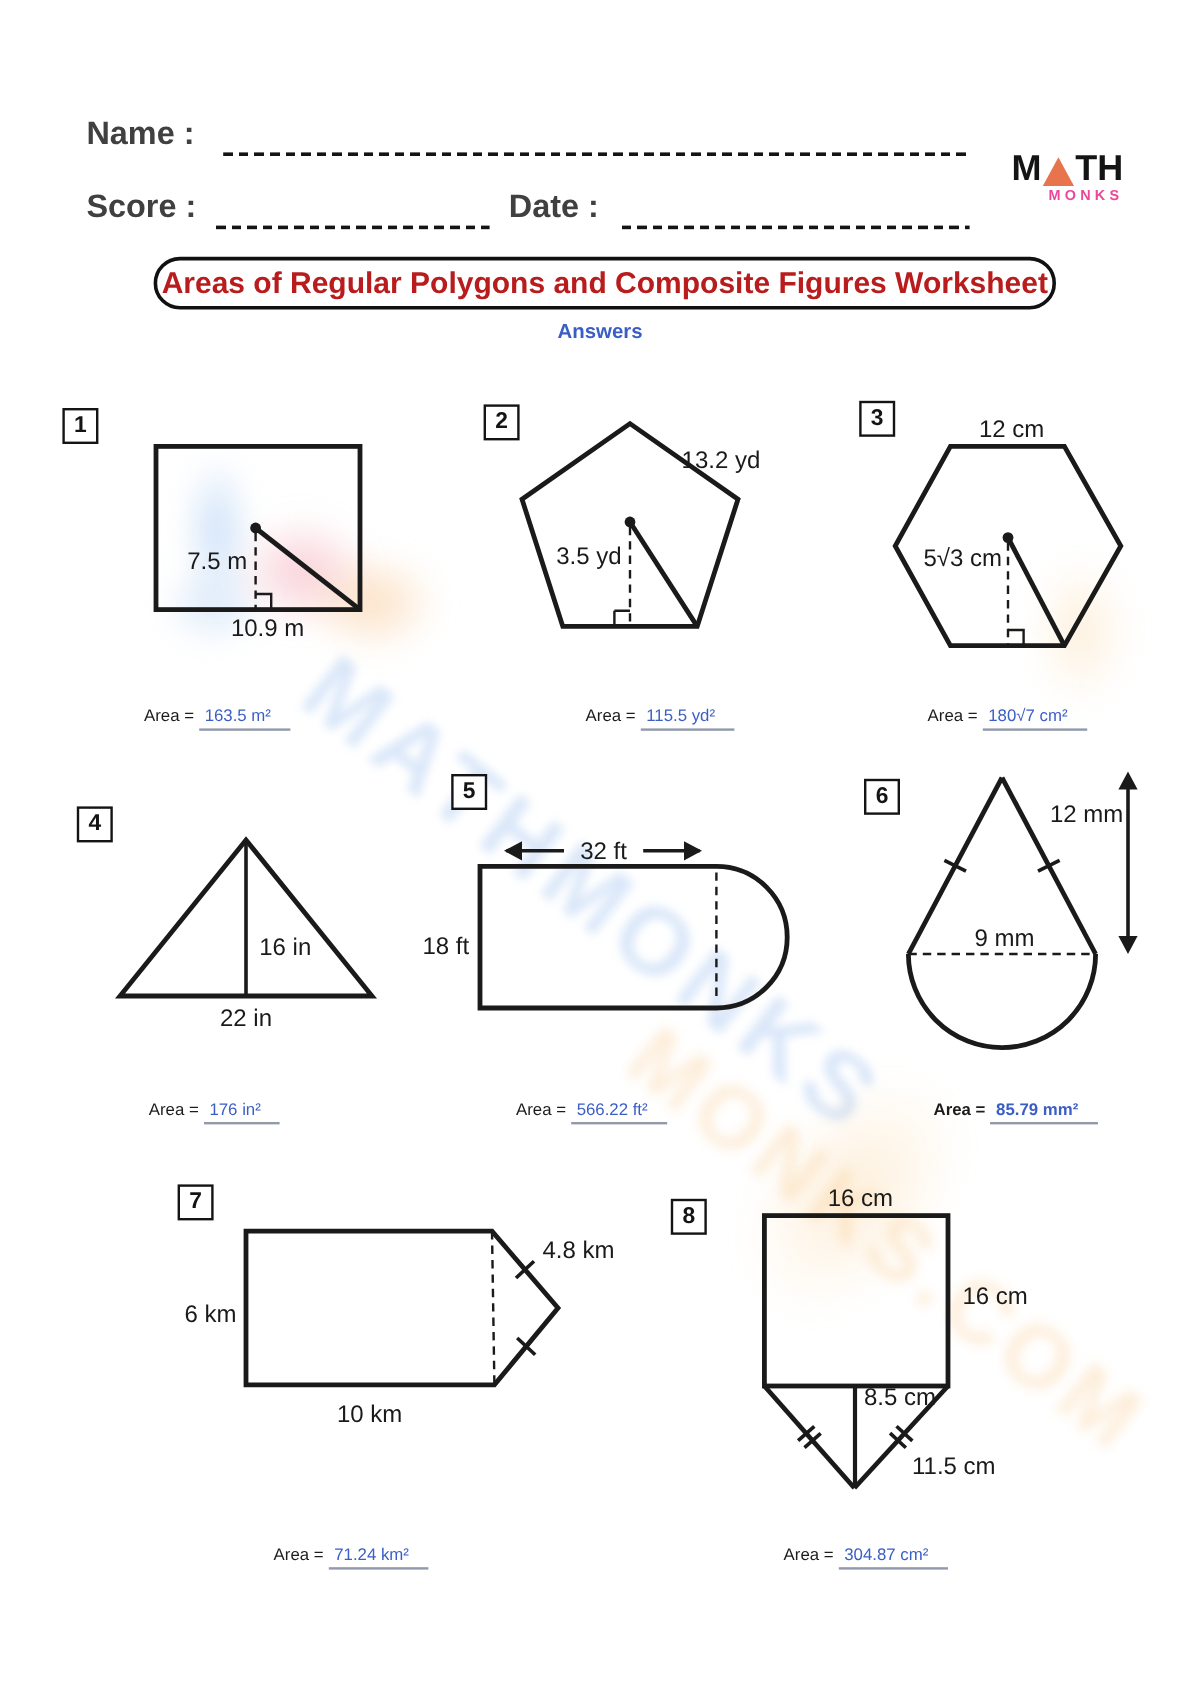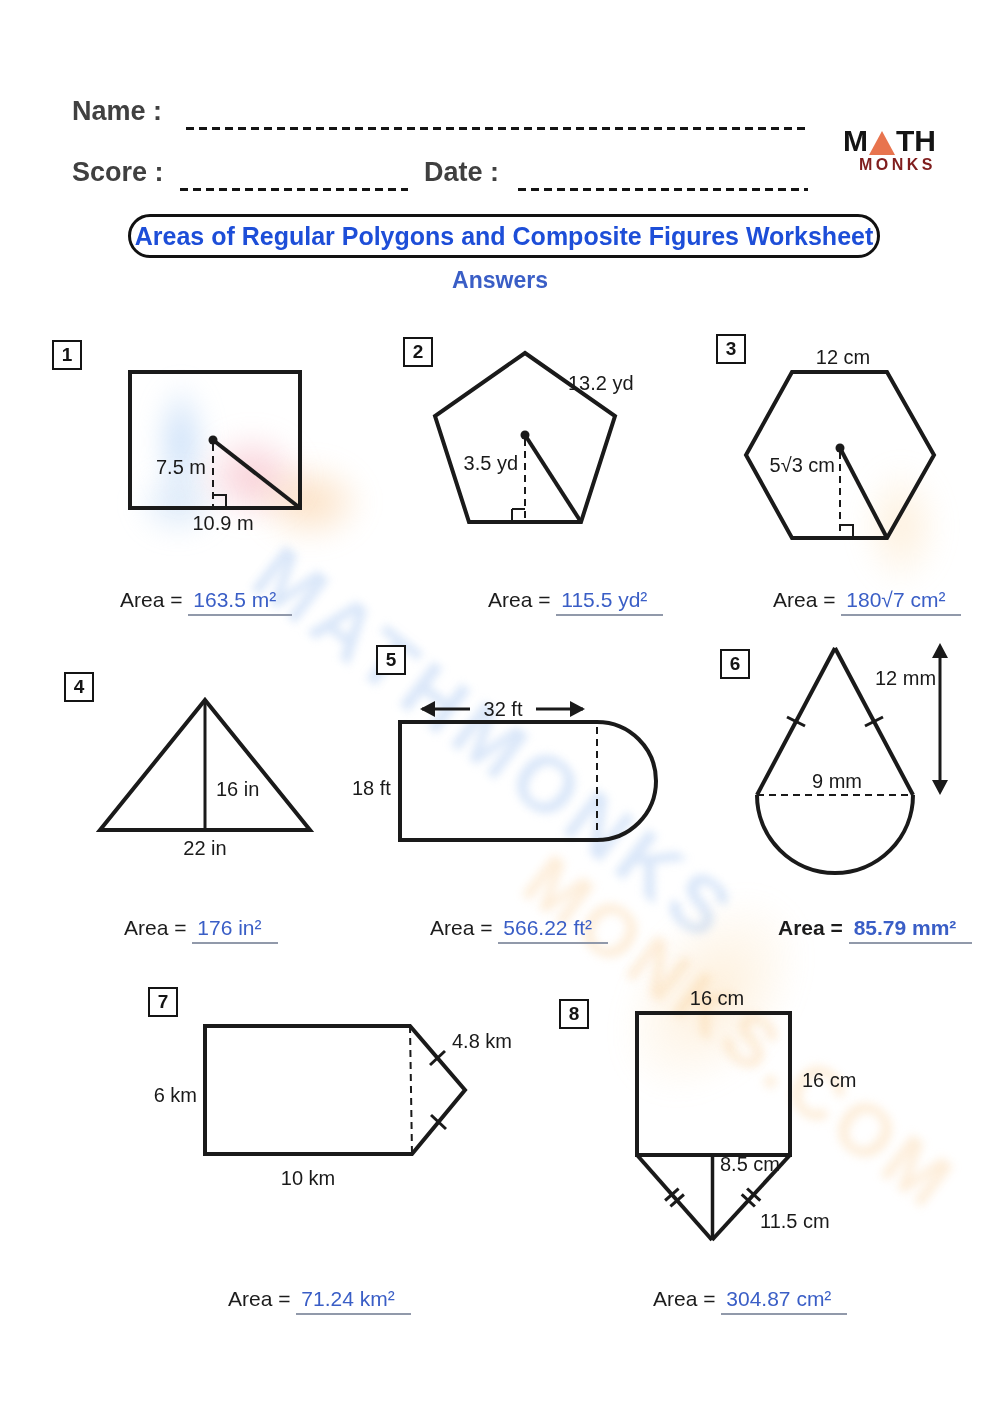--- a/index.html
+++ b/index.html
@@ -21,33 +21,33 @@
   .blob4{left:132px;top:468px;width:92px;height:72px;background:radial-gradient(closest-side,rgba(165,200,240,.4),rgba(165,200,240,0));}
   .blob5{left:636px;top:880px;width:150px;height:230px;background:radial-gradient(closest-side,rgba(250,205,140,.32),rgba(250,205,140,0));transform:rotate(38deg);}
   .blob6{left:858px;top:462px;width:86px;height:128px;background:radial-gradient(closest-side,rgba(250,208,148,.32),rgba(250,208,148,0));}
   
   .hlabel{position:absolute;font-size:27px;font-weight:600;color:#404040;}
   .dashline{position:absolute;height:3px;
     background:repeating-linear-gradient(90deg,#141414 0 8px,transparent 8px 13px);}
   .logo{position:absolute;left:836px;top:126px;width:100px;}
   .logo-top{display:flex;align-items:flex-end;justify-content:flex-end;font-size:30px;line-height:30px;font-weight:700;color:#141414;}
   .logo-tri{display:inline-block;width:0;height:0;border-left:13px solid transparent;border-right:13px solid transparent;border-bottom:24px solid #e8744e;margin:0 1px 1px 1px;}
-  .logo-bottom{font-size:16px;font-weight:700;letter-spacing:3.5px;color:#7f1d1d;text-align:right;margin-top:0px;}
+  .logo-bottom{font-size:12px;font-weight:700;letter-spacing:3.5px;color:#ec4899;text-align:right;margin-top:0px;}
   .title-box{position:absolute;left:128px;top:214px;width:752px;height:44px;
     border:3.5px solid #111;border-radius:26px;display:flex;align-items:center;justify-content:center;
-    font-size:25px;font-weight:600;color:#1d4ed8;box-sizing:border-box;background:transparent;}
+    font-size:25px;font-weight:600;color:#b91c1c;box-sizing:border-box;background:transparent;}
   .answers{position:absolute;left:0;top:267px;width:1000px;text-align:center;
-    font-size:23px;font-weight:600;color:#3a5ec6;}
+    font-size:17px;font-weight:600;color:#3a5ec6;}
   
   .numbox{position:absolute;width:30px;height:30px;border:2.5px solid #141414;
     display:flex;align-items:center;justify-content:center;font-size:19px;font-weight:700;color:#141414;
     background:#fff;box-sizing:border-box;}
   .fig{position:absolute;overflow:visible;}
   .fig text{font-family:"Liberation Sans",sans-serif;font-size:20px;fill:#1a1a1a;}
-  .area{position:absolute;font-size:21px;color:#1c1c1c;white-space:nowrap;}
+  .area{position:absolute;font-size:14px;color:#1c1c1c;white-space:nowrap;}
   .area-value{color:#3a5ec6;border-bottom:2px solid #9199aa;padding:0 16px 3px 5px;}
 </style>
 </head>
 <body>
 
 <div class="wm wm-text wm-blue">MATHMONKS</div>
 <div class="wm wm-text wm-orange">MONKS.COM</div>
 <div class="blob blob1"></div>
 <div class="blob blob2"></div>
 <div class="blob blob3"></div>

